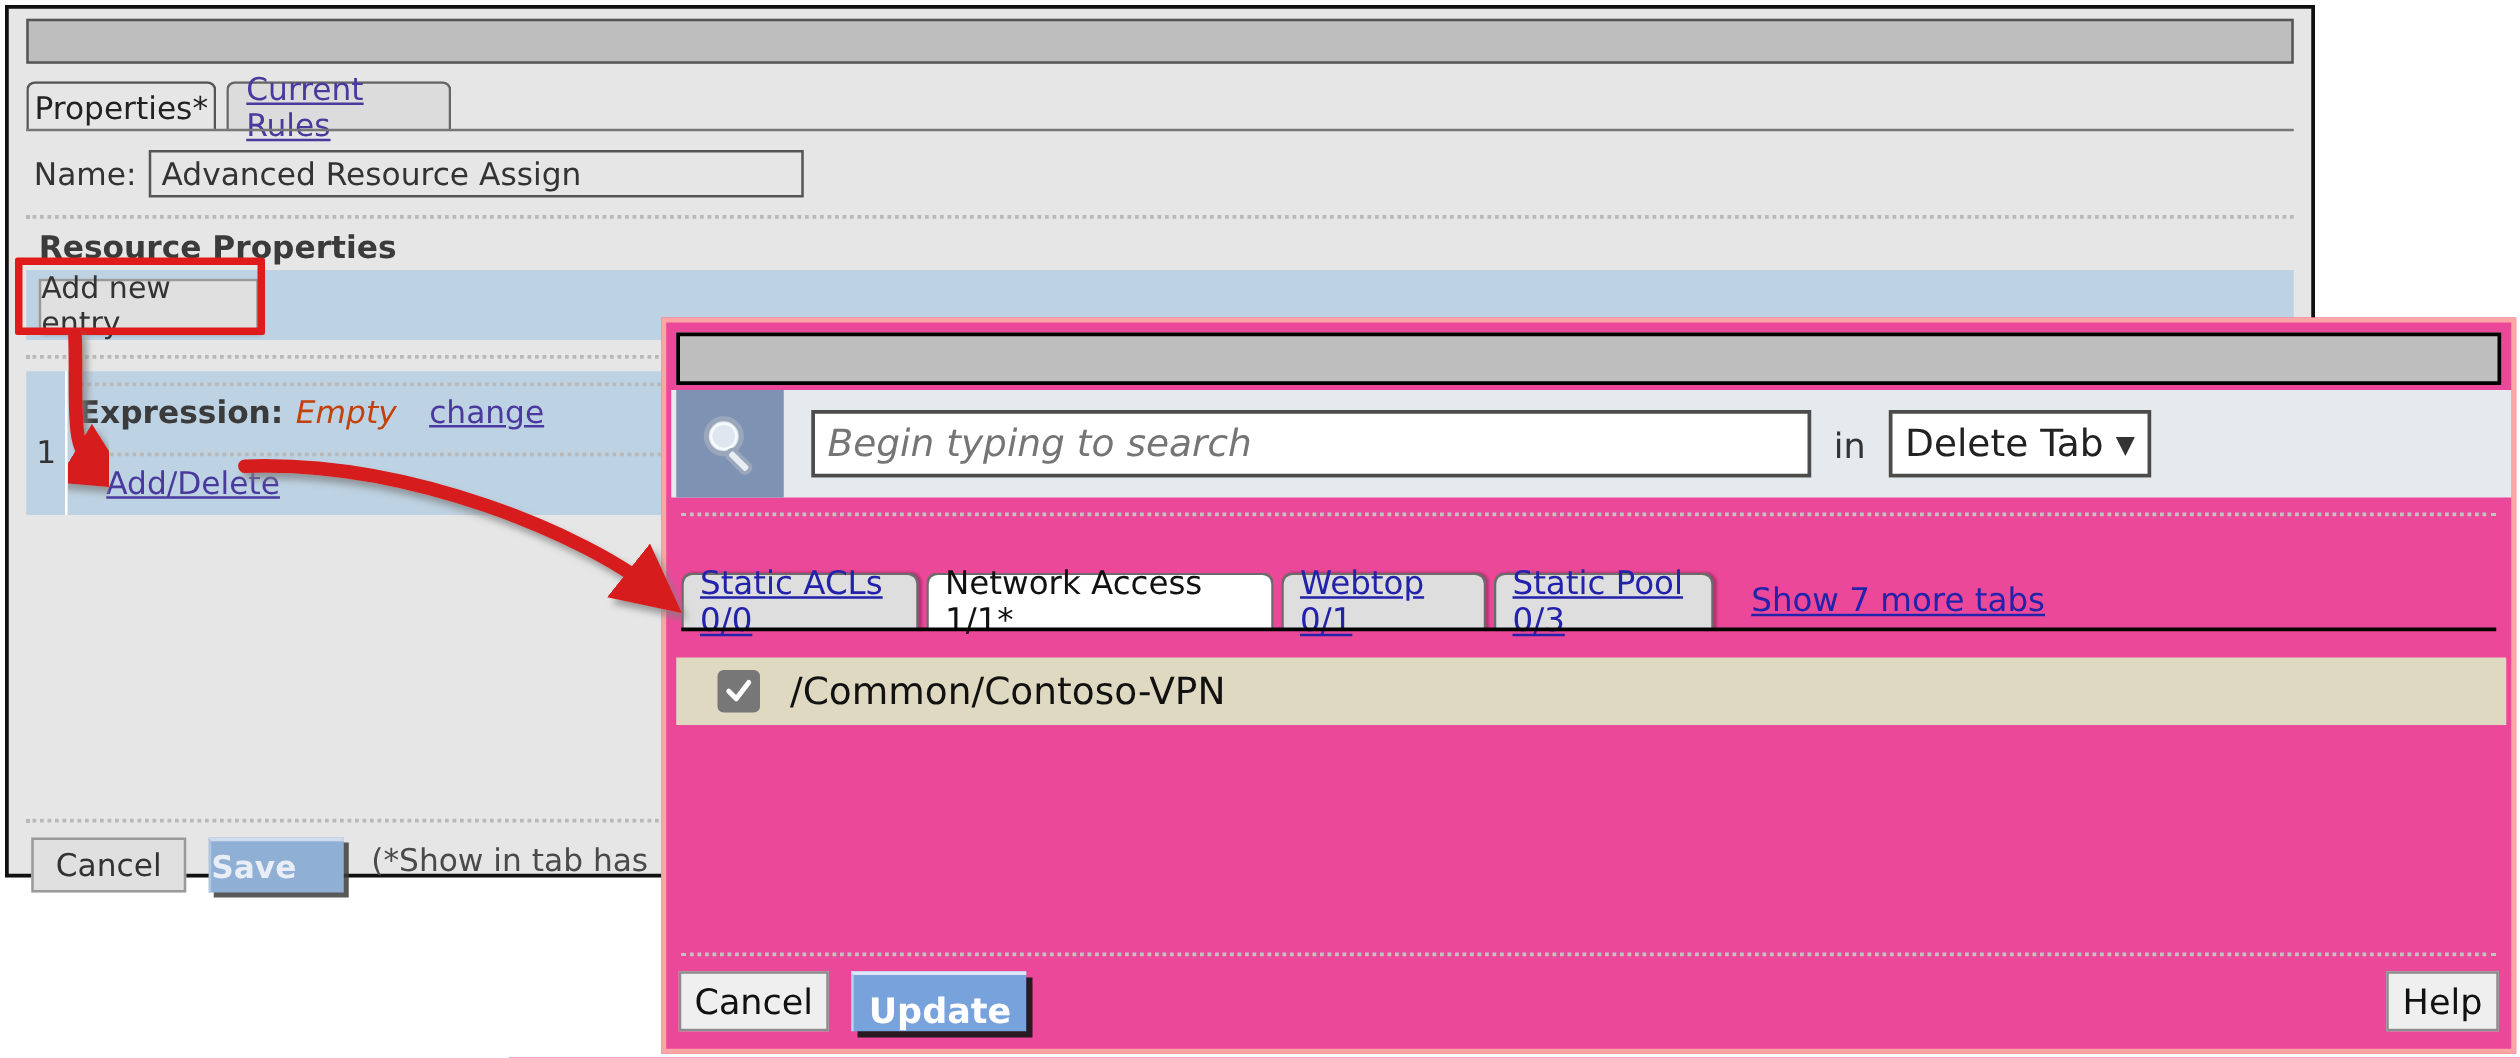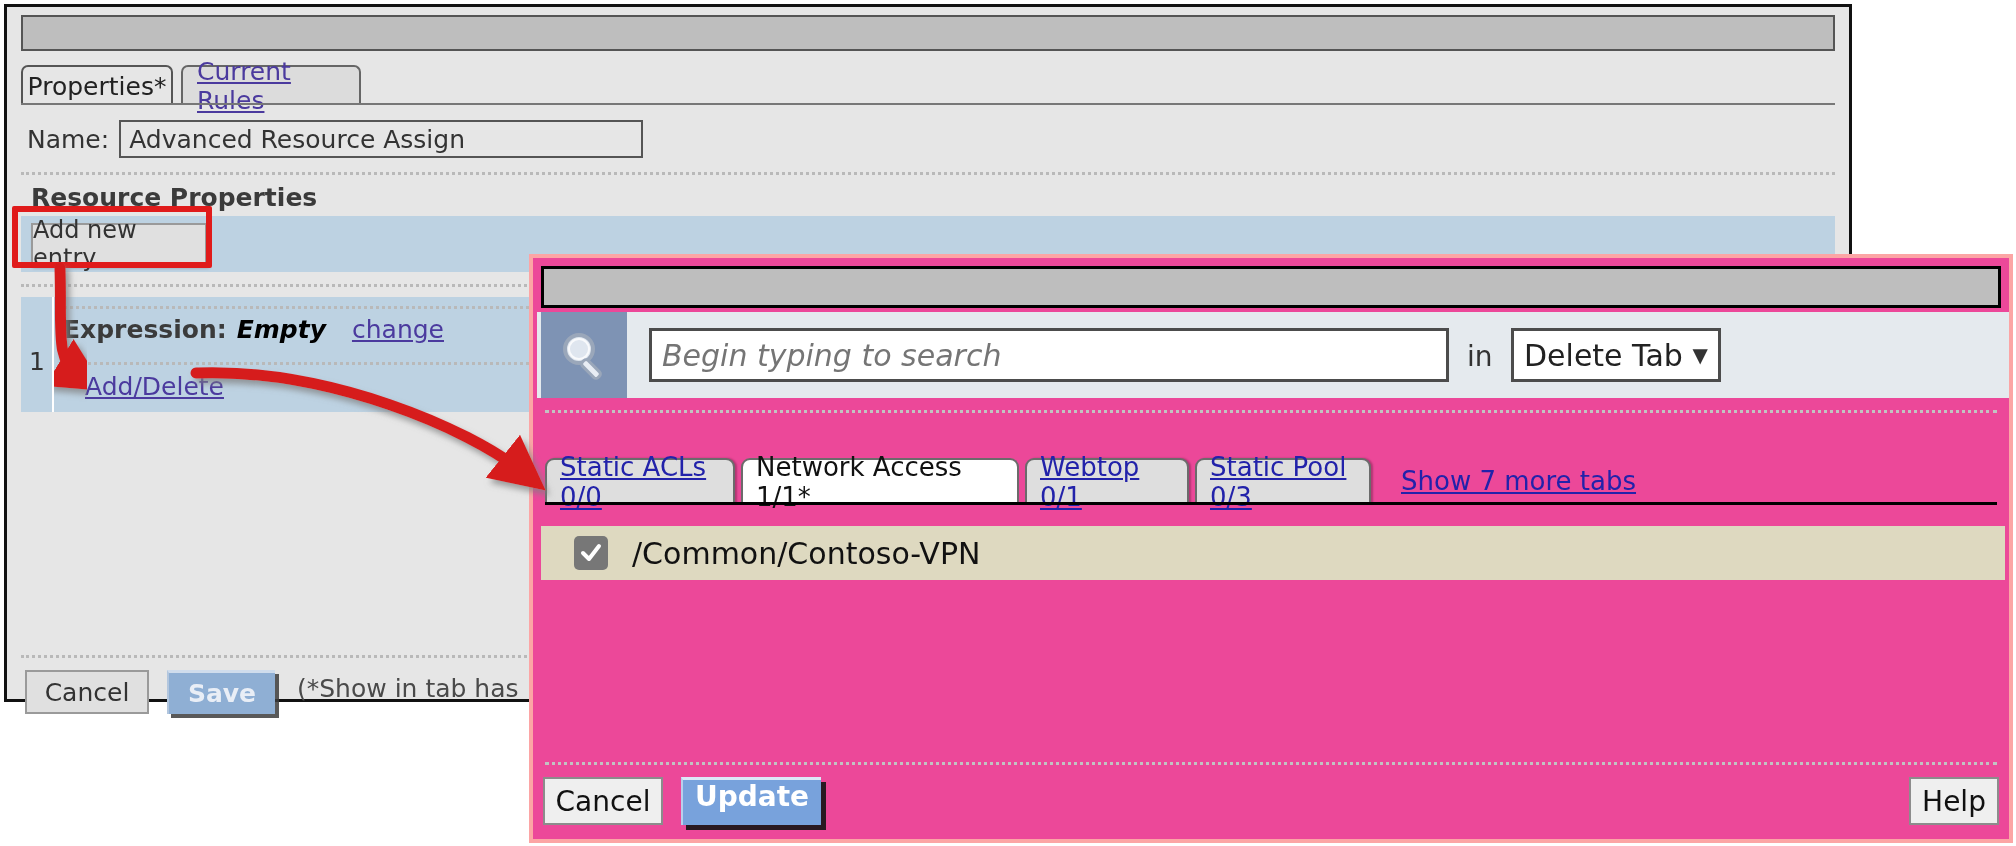--- a/index.html
+++ b/index.html
@@ -97,21 +97,21 @@
     position:absolute;left:22px;top:340px;font-size:25px;color:#333;
   }
   #row-divider{
     position:absolute;left:45px;top:290px;width:2px;height:115px;background:#ffffff;
   }
   #expr-line{
     position:absolute;left:56px;top:308px;display:flex;align-items:center;
     font-size:25px;
   }
   #expr-label{font-weight:bold;color:#3b3b3b;}
-  #expr-value{font-style:italic;color:#000000;margin-left:10px;font-weight:bold;}
+  #expr-value{font-style:italic;color:#c2410c;margin-left:10px;}
   #expr-change{color:#4b3a9e;text-decoration:underline;margin-left:26px;}
   #addelete-line{
     position:absolute;left:78px;top:365px;font-size:25px;
     color:#4b3a9e;text-decoration:underline;
   }
 
   #bg-footer-sep{
     position:absolute;left:14px;top:648px;width:1814px;height:0;
     border-top:3px dotted #b9b9b9;
   }
@@ -123,21 +123,21 @@
     display:flex;align-items:center;justify-content:center;
   }
   #bg-save{
     position:absolute;left:160px;top:663px;width:108px;height:44px;
     background:#8fafd4;
     border:none;box-sizing:border-box;
     border-top:3px solid #cfdcec;
     border-left:2px solid #b2c6de;
     font-family:"DejaVu Sans","Liberation Sans",sans-serif;
     font-size:25px;font-weight:bold;color:#e9eef6;
-    display:flex;align-items:center;justify-content:center;
+    display:flex;align-items:center;
     box-shadow:4px 4px 0 rgba(60,60,60,.85);
   }
   #bg-note{
     position:absolute;left:290px;top:667px;font-size:25px;color:#4a4a4a;
     white-space:nowrap;
   }
 
   
   #annot-svg{position:absolute;left:0;top:0;width:2016px;height:846px;pointer-events:none;}
 
@@ -233,21 +233,21 @@
     font-size:28px;color:#111;
     display:flex;align-items:center;justify-content:center;
   }
   #dlg-update{
     position:absolute;left:148px;top:519px;width:140px;height:48px;
     background:#78a2dc;
     border-top:3px solid #dce8f7;
     border-left:2px solid #b9cfec;
     box-sizing:border-box;
     font-size:28px;font-weight:bold;color:#ffffff;
-    display:flex;align-items:flex-start;justify-content:center;
+    display:flex;align-items:flex-end;justify-content:center;
     box-shadow:5px 5px 0 rgba(20,20,20,.9);
   }
   #dlg-help{
     position:absolute;right:10px;top:519px;width:90px;height:48px;
     background:#efefef;border:2px solid #8c8c8c;box-sizing:border-box;
     font-size:28px;color:#111;
     display:flex;align-items:center;justify-content:center;
   }
 </style>
 </head>

